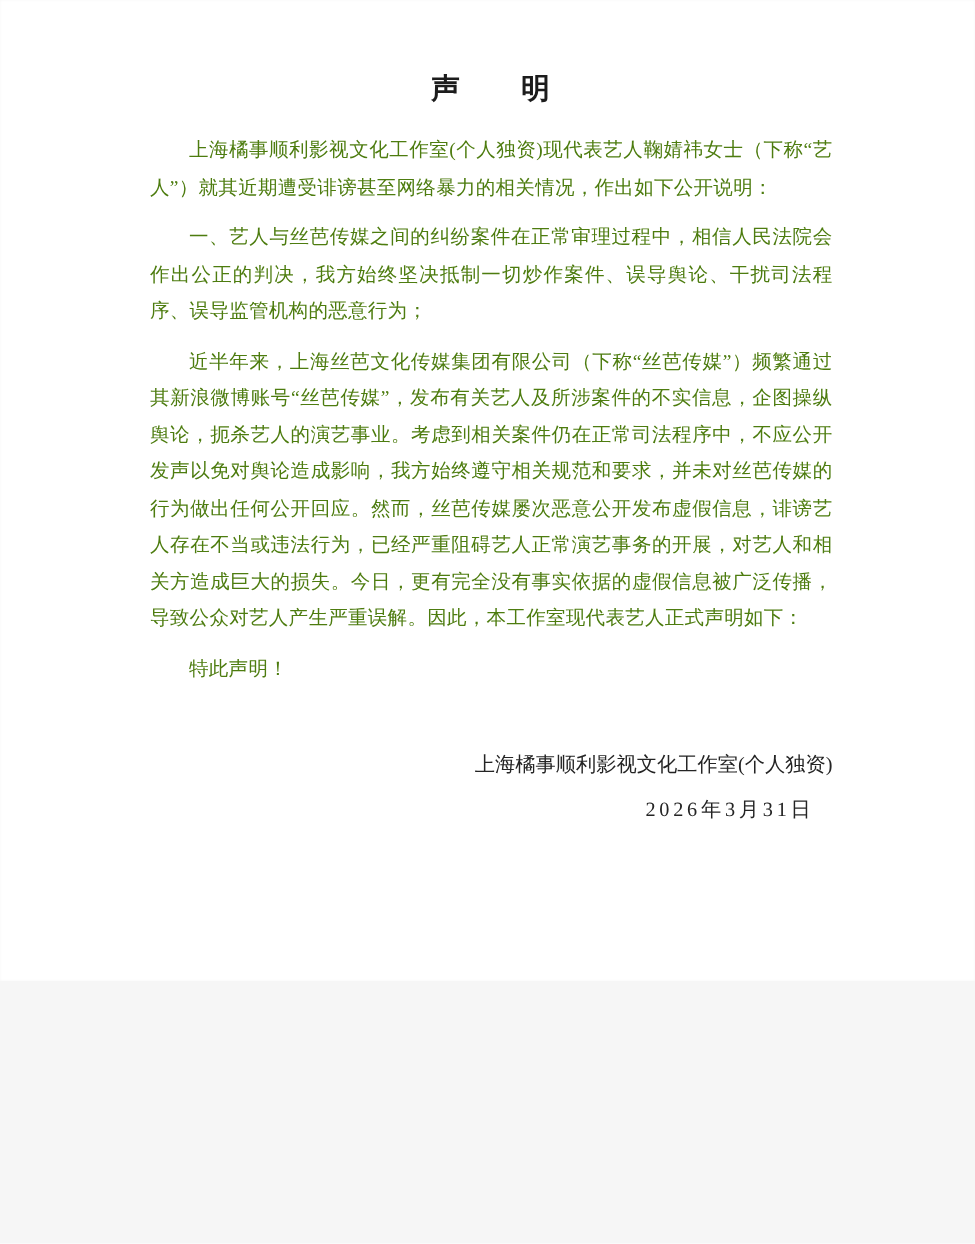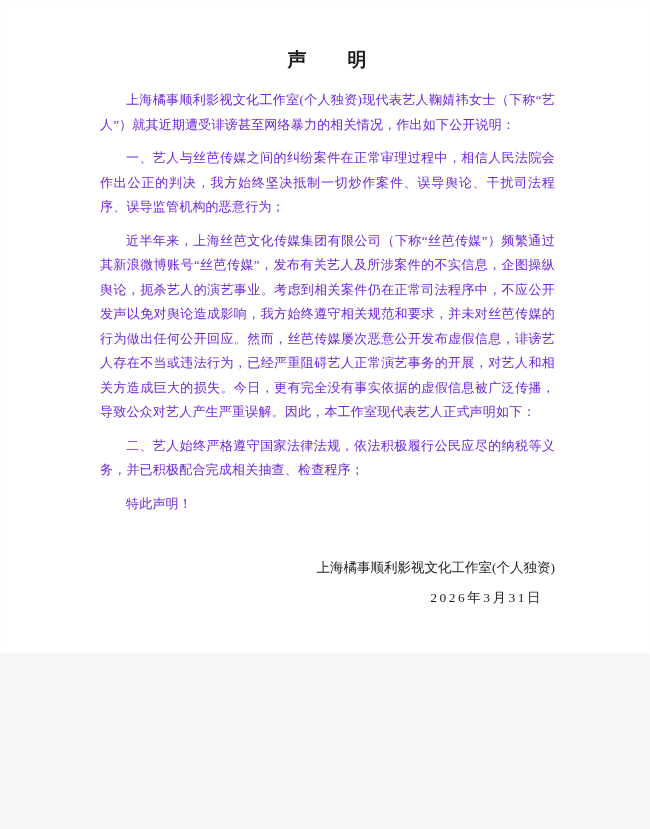--- a/index.html
+++ b/index.html
@@ -30,21 +30,21 @@
     color: #1c1c1c;
   }
   .doc p {
     margin: 0 0 9px 0;
     font-size: 13px;
     line-height: 24.5px;
     text-indent: 2em;
     text-align: justify;
     letter-spacing: 0.2px;
     word-break: break-all;
-    color: #6d28d9;
+    color: #4d7c0f;
   }
   .closing { margin-top: 1px; font-family: Liberation Serif, serif; }
   .signature {
     margin-top: 40px;
     font-size: 13.5px;
     text-align: right;
     text-indent: 0;
     line-height: 24px;
     color: #242424;
   }
@@ -75,21 +75,20 @@
   <div class="doc">
 
     <div class="title">声　　明</div>
 
     <p>上海橘事顺利影视文化工作室(个人独资)现代表艺人鞠婧祎女士（下称“艺人”）就其近期遭受诽谤甚至网络暴力的相关情况，作出如下公开说明：</p>
 
     <p>一、艺人与丝芭传媒之间的纠纷案件在正常审理过程中，相信人民法院会作出公正的判决，我方始终坚决抵制一切炒作案件、误导舆论、干扰司法程序、误导监管机构的恶意行为；</p>
 
     <p>近半年来，上海丝芭文化传媒集团有限公司（下称“丝芭传媒”）频繁通过其新浪微博账号“丝芭传媒”，发布有关艺人及所涉案件的不实信息，企图操纵舆论，扼杀艺人的演艺事业。考虑到相关案件仍在正常司法程序中，不应公开发声以免对舆论造成影响，我方始终遵守相关规范和要求，并未对丝芭传媒的行为做出任何公开回应。然而，丝芭传媒屡次恶意公开发布虚假信息，诽谤艺人存在不当或违法行为，已经严重阻碍艺人正常演艺事务的开展，对艺人和相关方造成巨大的损失。今日，更有完全没有事实依据的虚假信息被广泛传播，导致公众对艺人产生严重误解。因此，本工作室现代表艺人正式声明如下：</p>
 
-    <p>二、艺人始终严格遵守国家法律法规，依法积极履行公民应尽的纳税等义务，并已积极配合完成相关抽查、检查程序；</p>
 
 
 
     <p class="closing">特此声明！</p>
 
     <div class="signature">上海橘事顺利影视文化工作室(个人独资)</div>
 
     <div class="dateline">2026年3月31日</div>
 
   </div>

